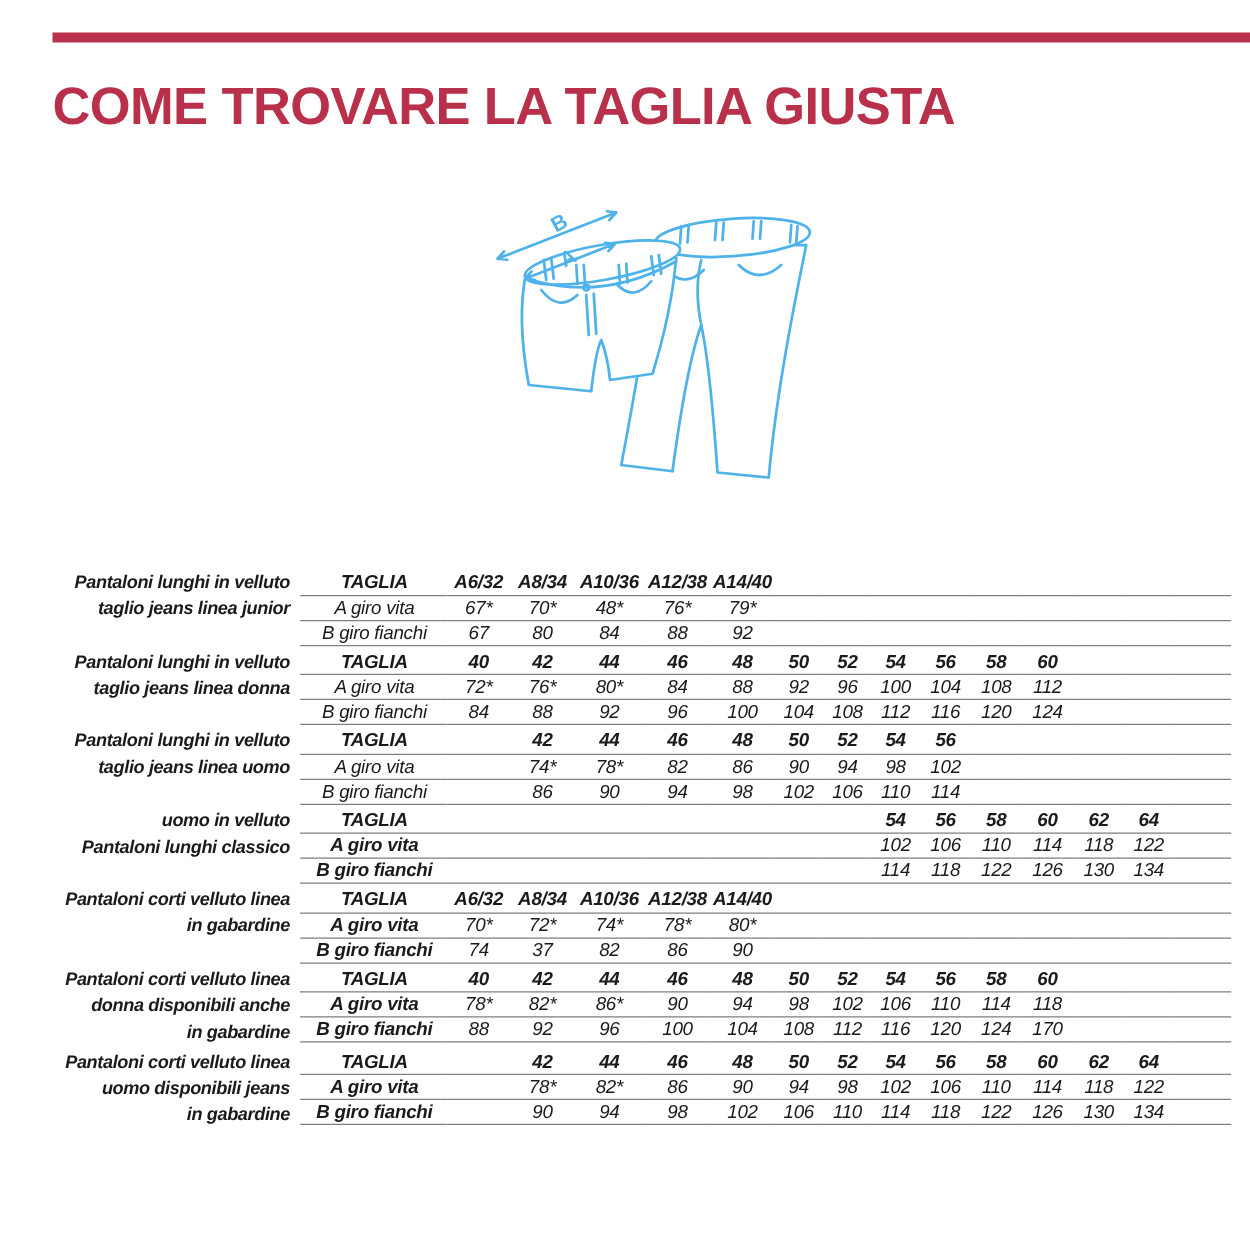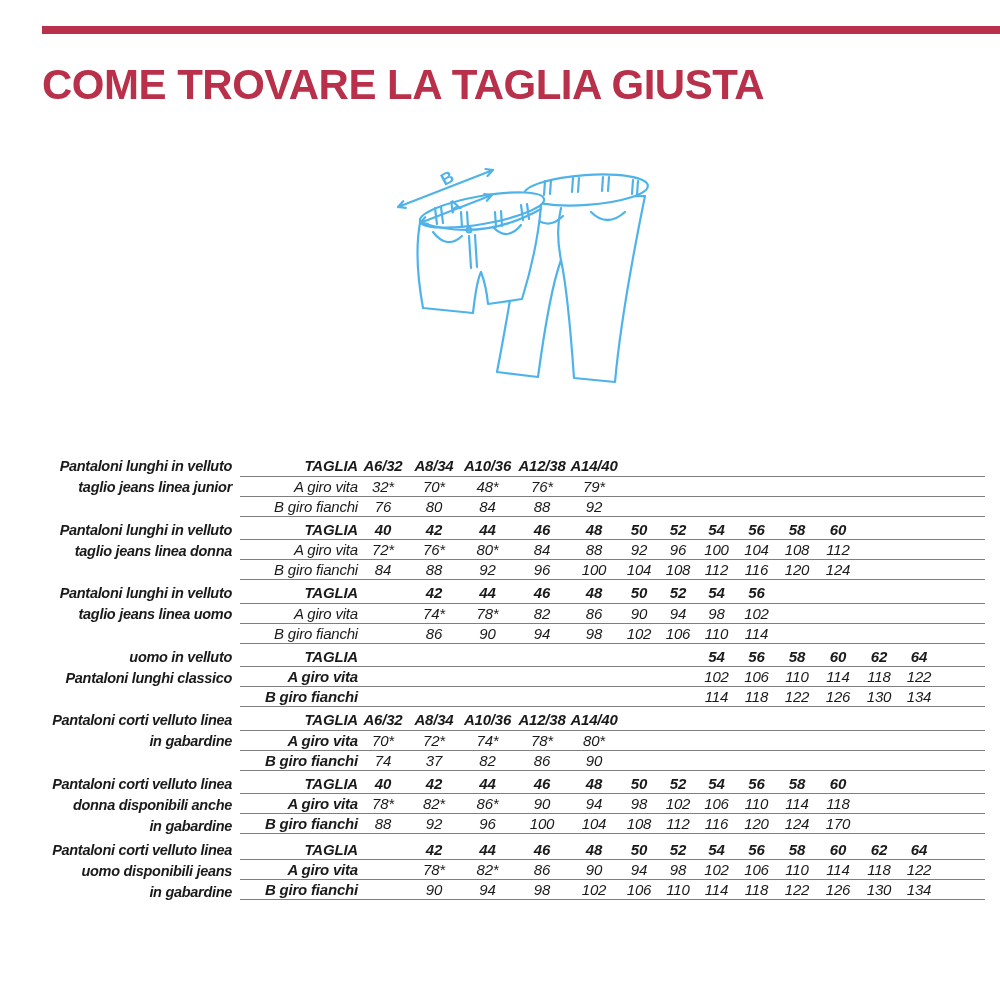--- a/index.html
+++ b/index.html
@@ -36,21 +36,21 @@
     font-size:15px;letter-spacing:-0.2px;
   }
   table.size-table tr{height:20px;}
   table.size-table th,
   table.size-table td{
     padding:0;border-bottom:1.4px solid var(--rule);
     text-align:center;vertical-align:middle;font-weight:normal;
     white-space:nowrap;overflow:visible;
   }
   table.size-table tr.head-row th{font-weight:bold;}
-  table.size-table .rowlabel{text-align:right;padding-left:1px;}
+  table.size-table .rowlabel{text-align:center;padding-left:1px;}
   table.size-table.bold-labels .rowlabel{font-weight:bold;}
 </style>
 </head>
 <body>
 
 <div class="red-bar"></div>
 
 <h1 class="page-title">COME TROVARE LA TAGLIA GIUSTA</h1>
 
 <svg class="illustration" width="260" height="250" viewBox="0 0 260 250">
@@ -122,38 +122,38 @@
             <th></th>
             <th></th>
             <th></th>
             <th></th>
             <th></th>
             <th></th>
             <th></th>
           </tr>
       <tr>
             <td class="rowlabel">A giro vita</td>
-            <td>32*</td>
+            <td>67*</td>
             <td>70*</td>
             <td>48*</td>
             <td>76*</td>
             <td>79*</td>
             <td></td>
             <td></td>
             <td></td>
             <td></td>
             <td></td>
             <td></td>
             <td></td>
             <td></td>
             <td></td>
           </tr>
       <tr>
             <td class="rowlabel">B giro fianchi</td>
-            <td>76</td>
+            <td>67</td>
             <td>80</td>
             <td>84</td>
             <td>88</td>
             <td>92</td>
             <td></td>
             <td></td>
             <td></td>
             <td></td>
             <td></td>
             <td></td>

